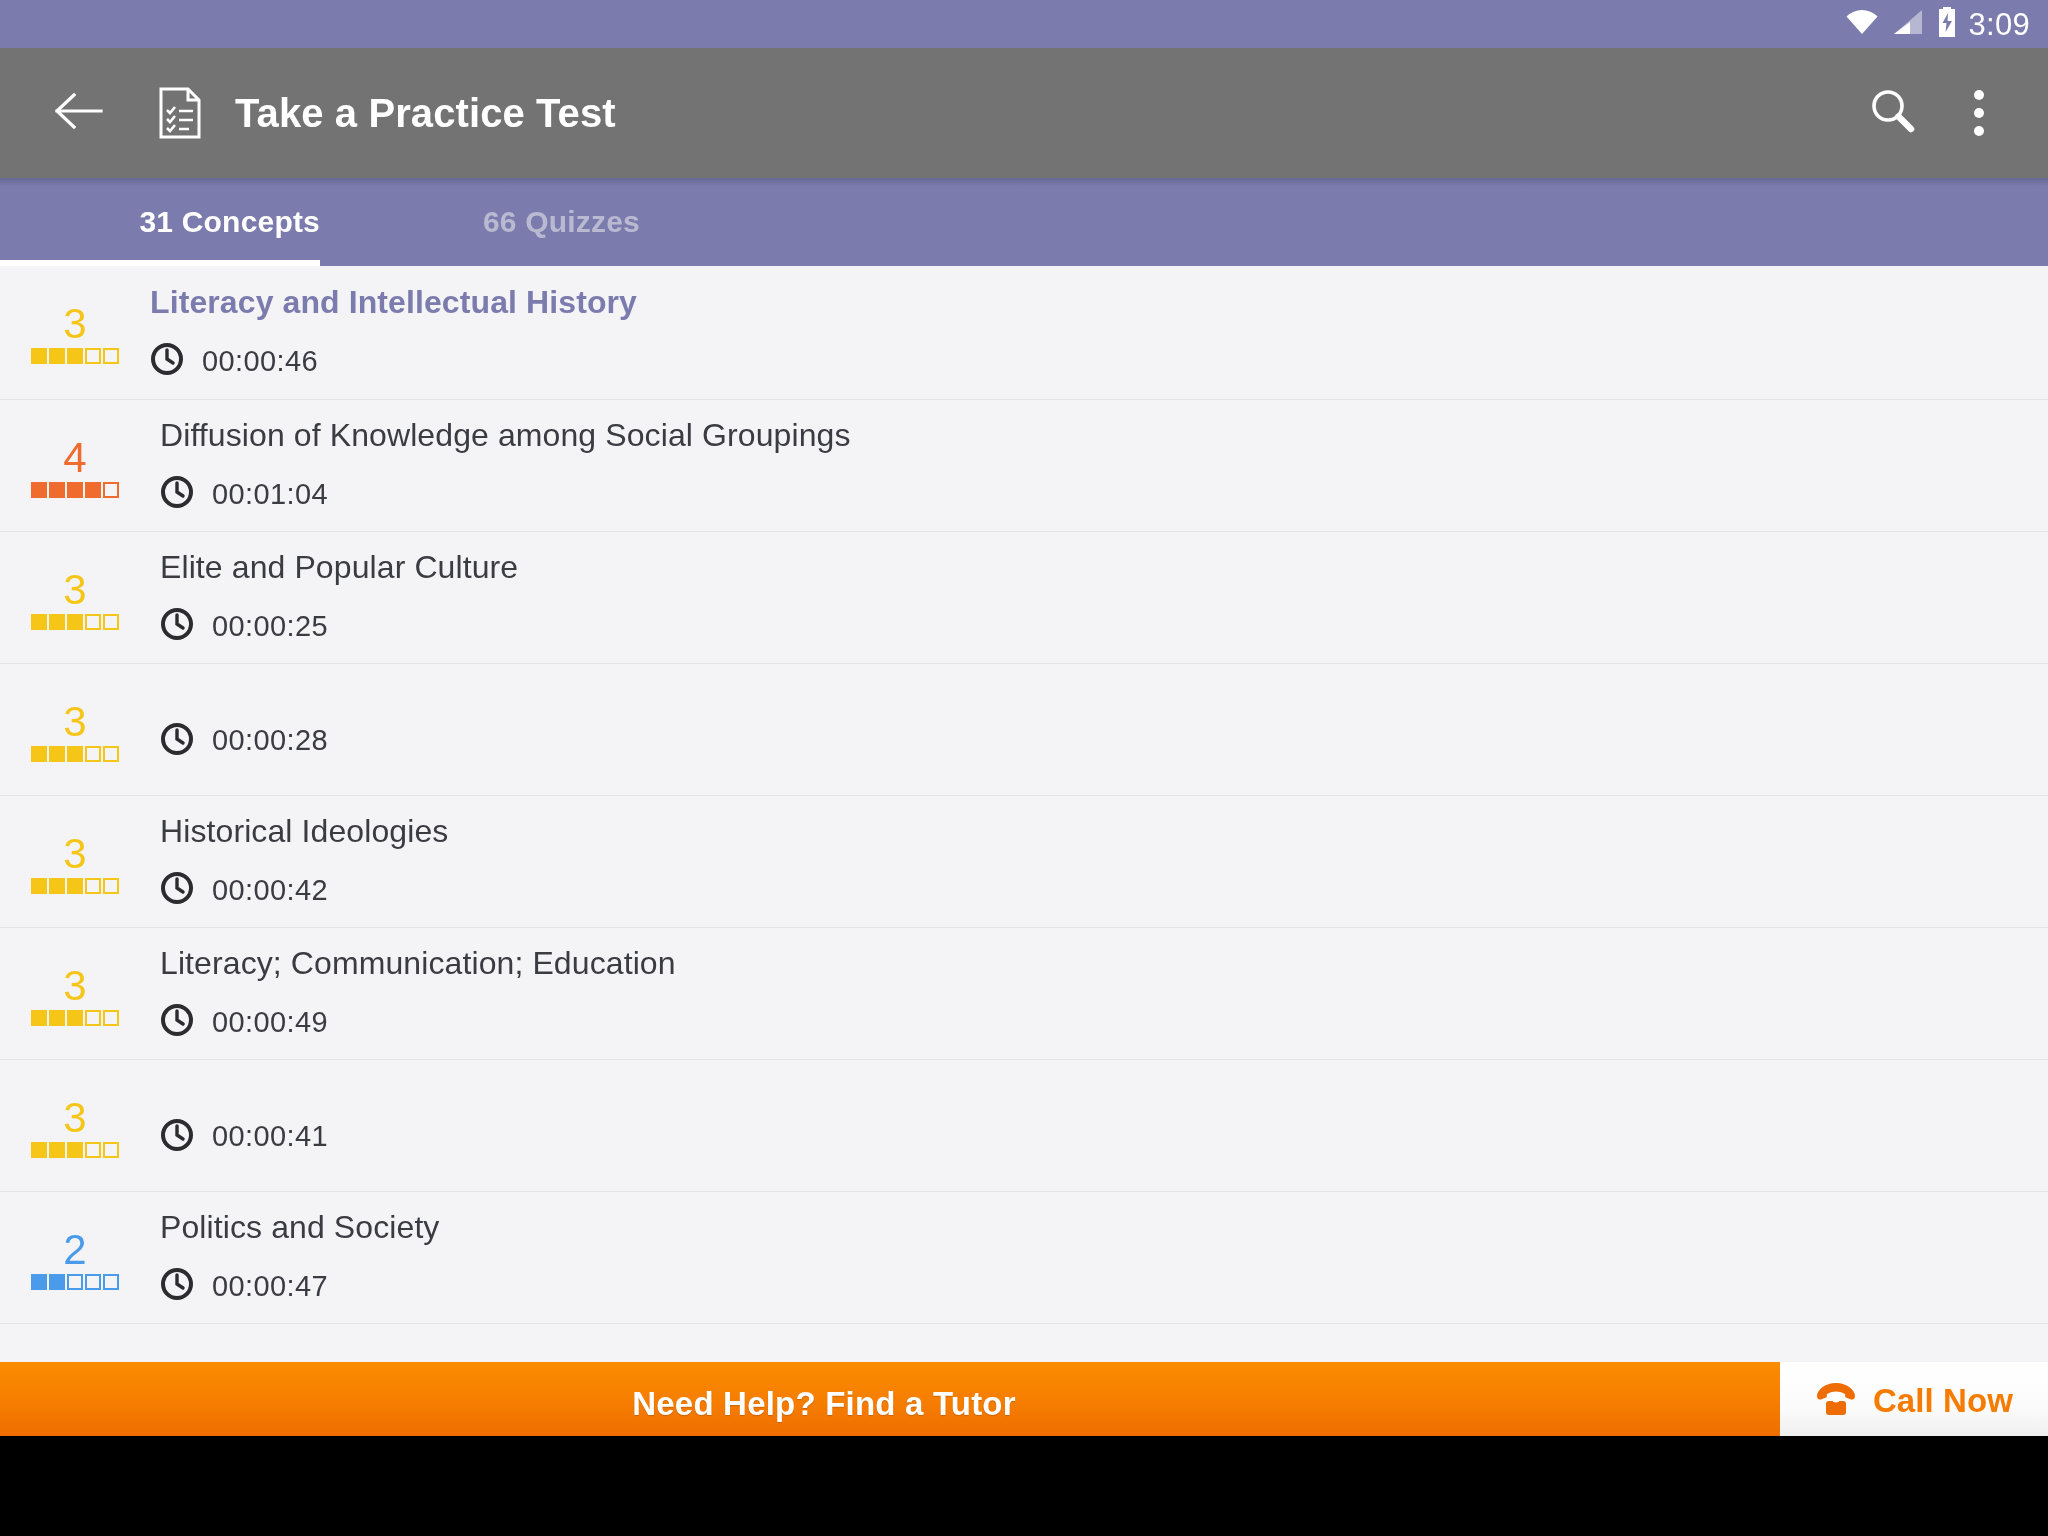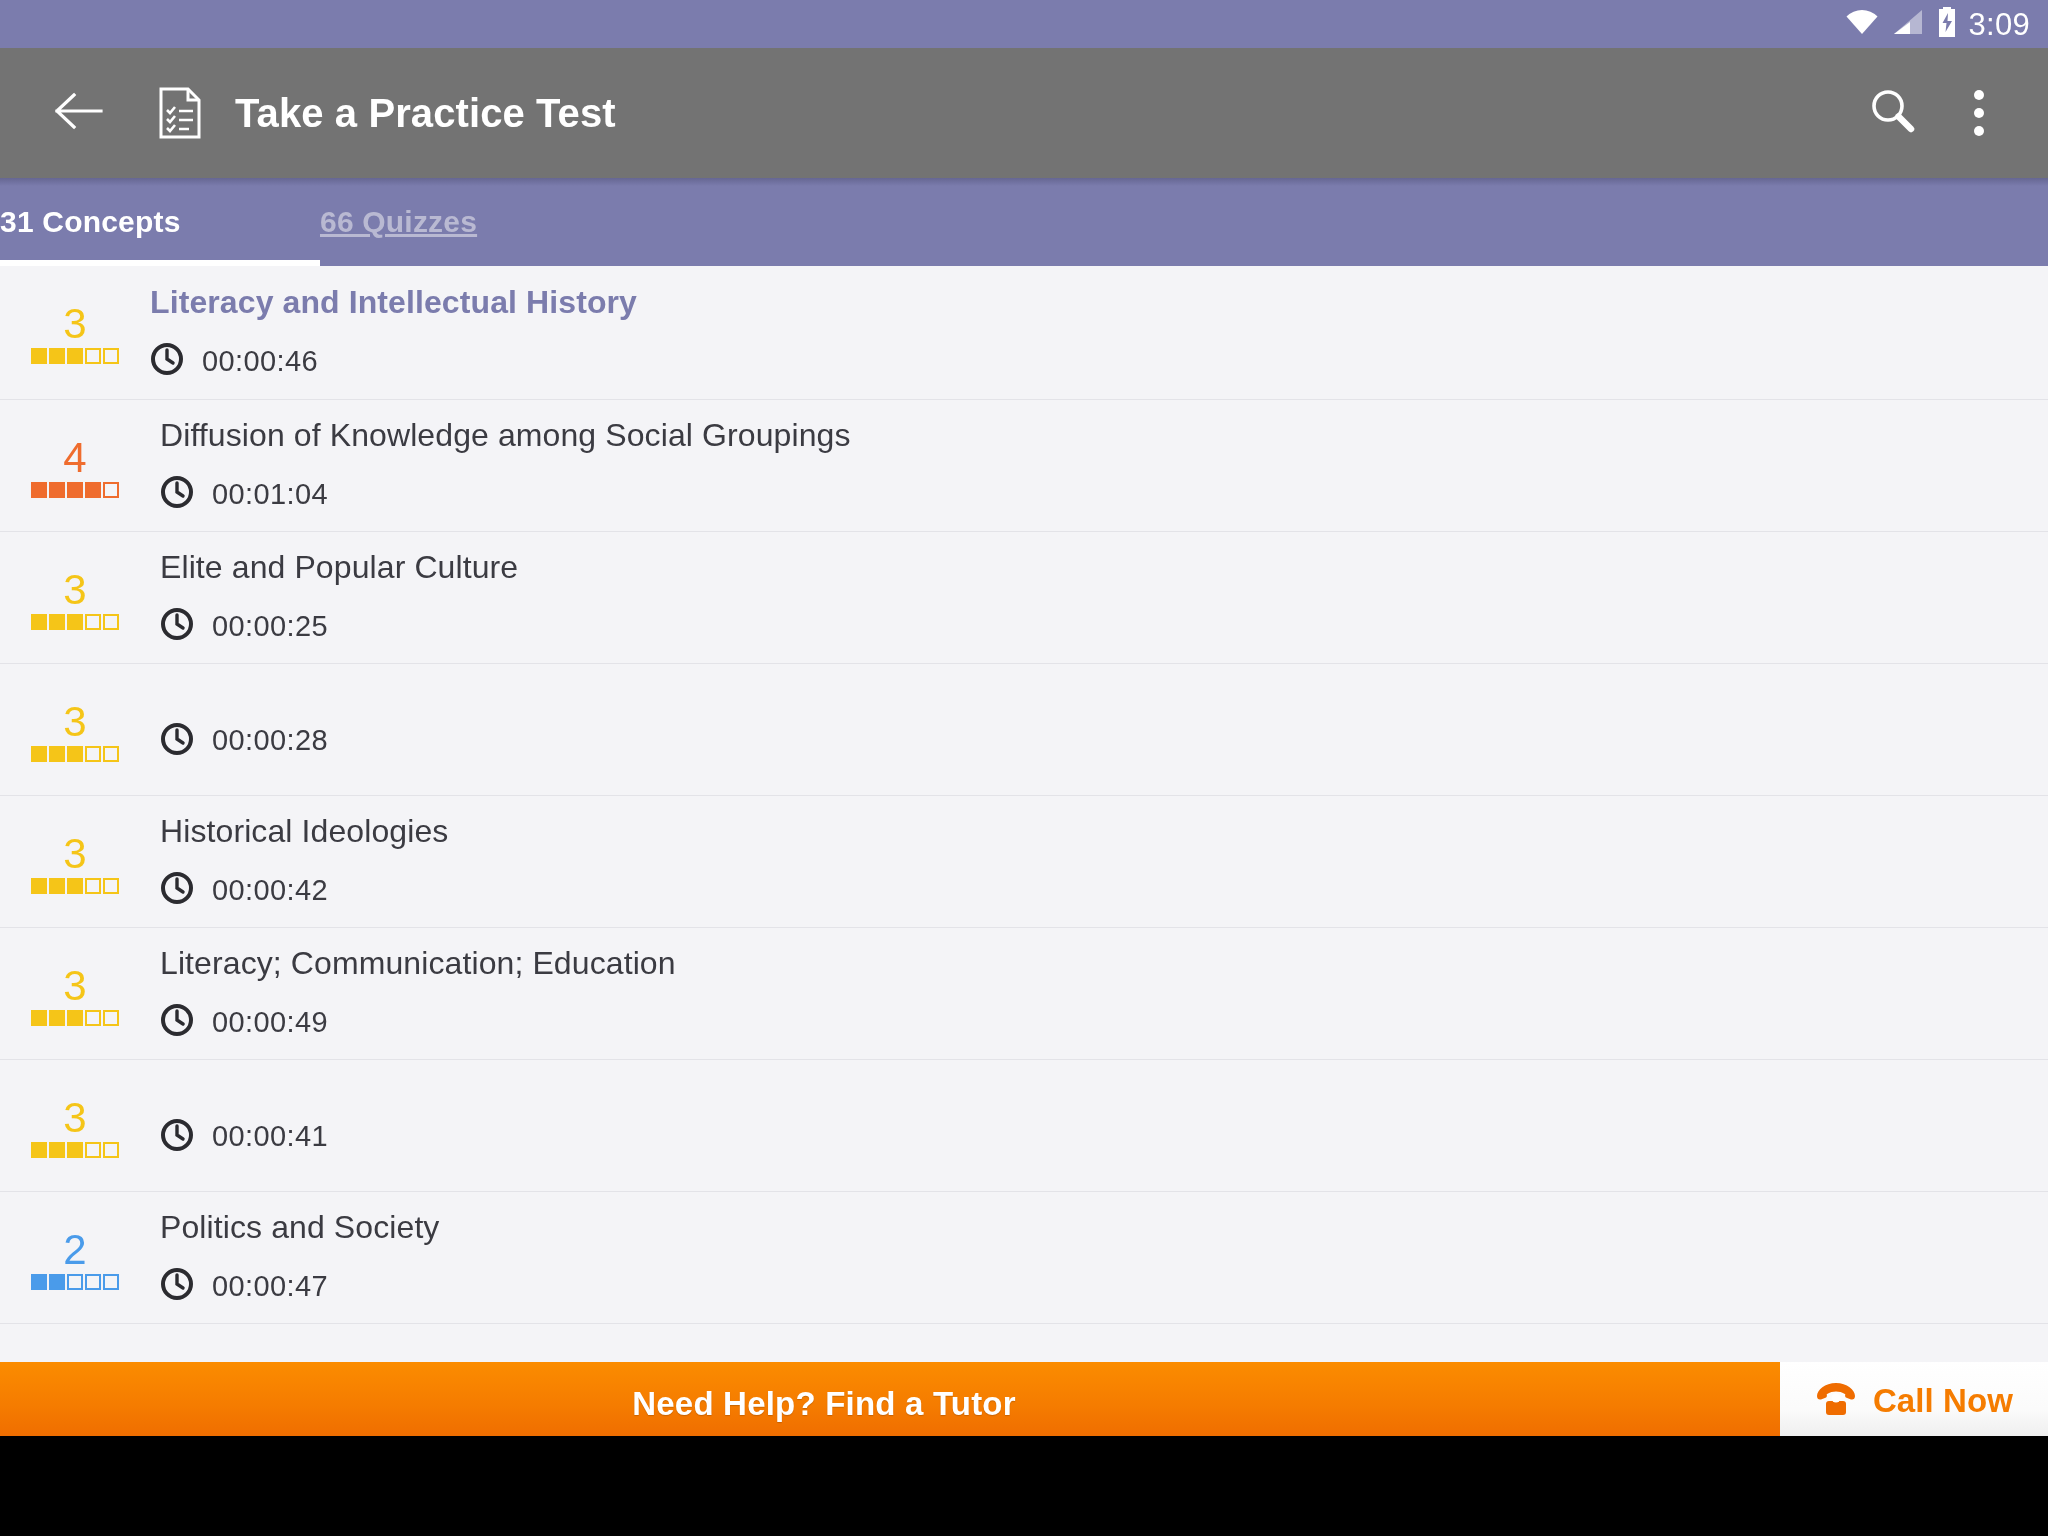--- a/index.html
+++ b/index.html
@@ -111,28 +111,28 @@
     height: 88px;
     background: #7b7cad;
     display: flex;
     align-items: stretch;
   }
   .tab {
     width: 320px;
     position: relative;
     display: flex;
     align-items: center;
-    justify-content: flex-start;
+    justify-content: flex-end;
     cursor: pointer;
     font-size: 30px;
     font-weight: bold;
     letter-spacing: 0.2px;
   }
   .tab.active { color: #ffffff; }
-  .tab.inactive { color: #b9b9d2; text-decoration: underline; }
+  .tab.inactive { color: #b9b9d2; }
   .tab.active::after {
     content: "";
     position: absolute;
     left: 0; right: 0; bottom: 0;
     height: 6px;
     background: #ffffff;
   }
 
   
   .list {

